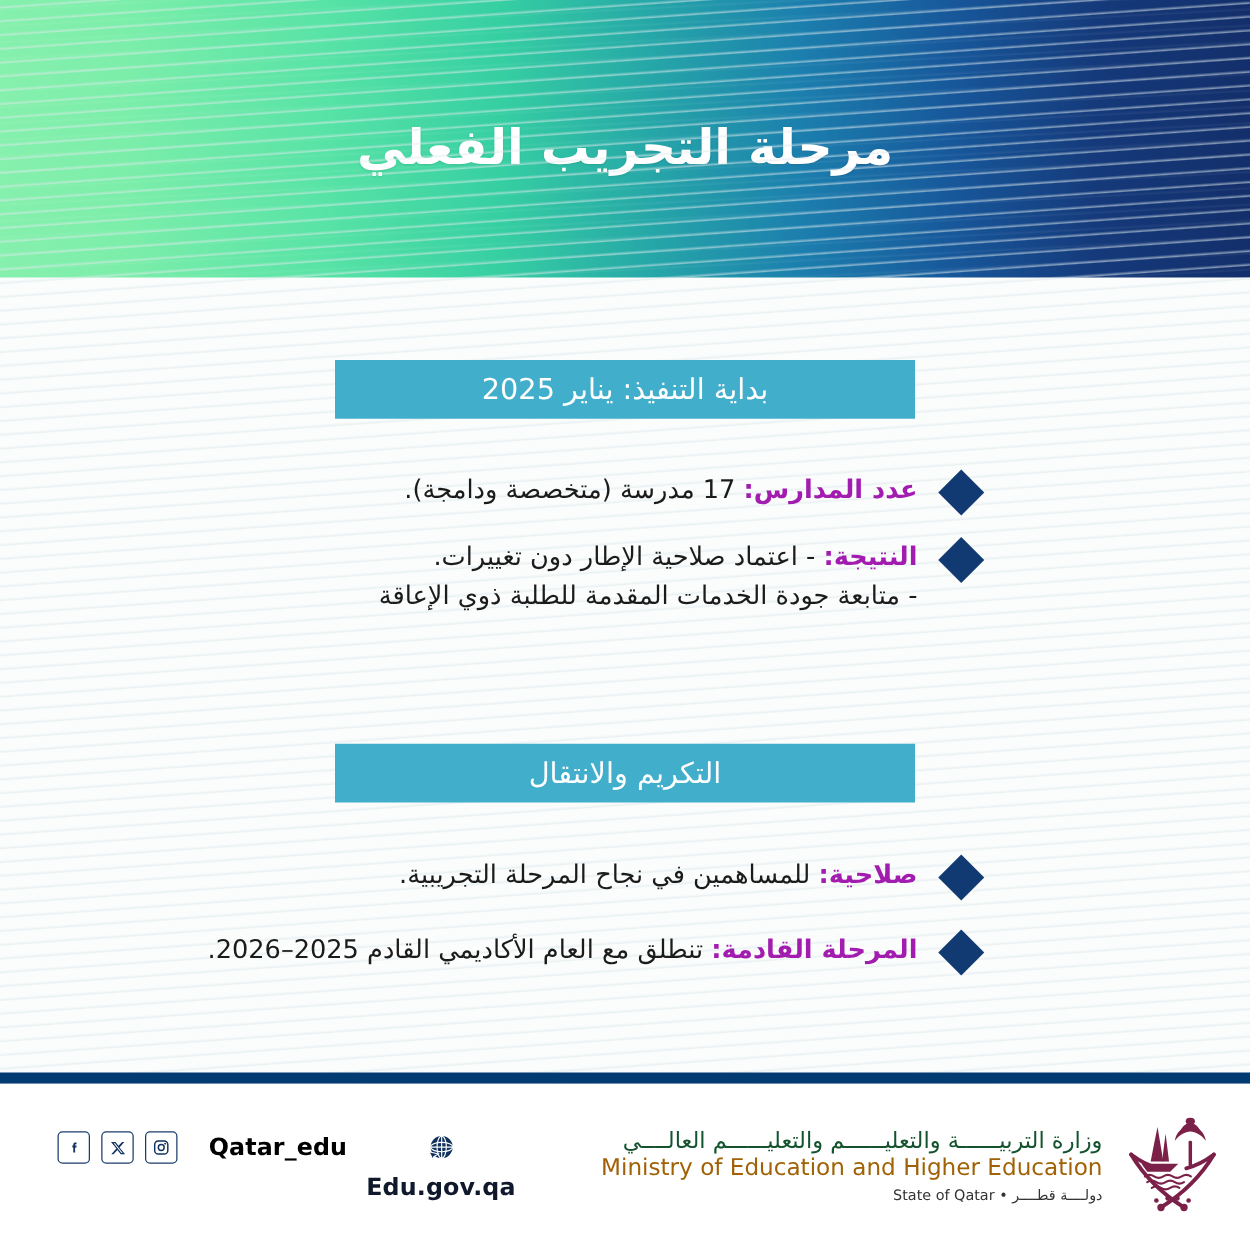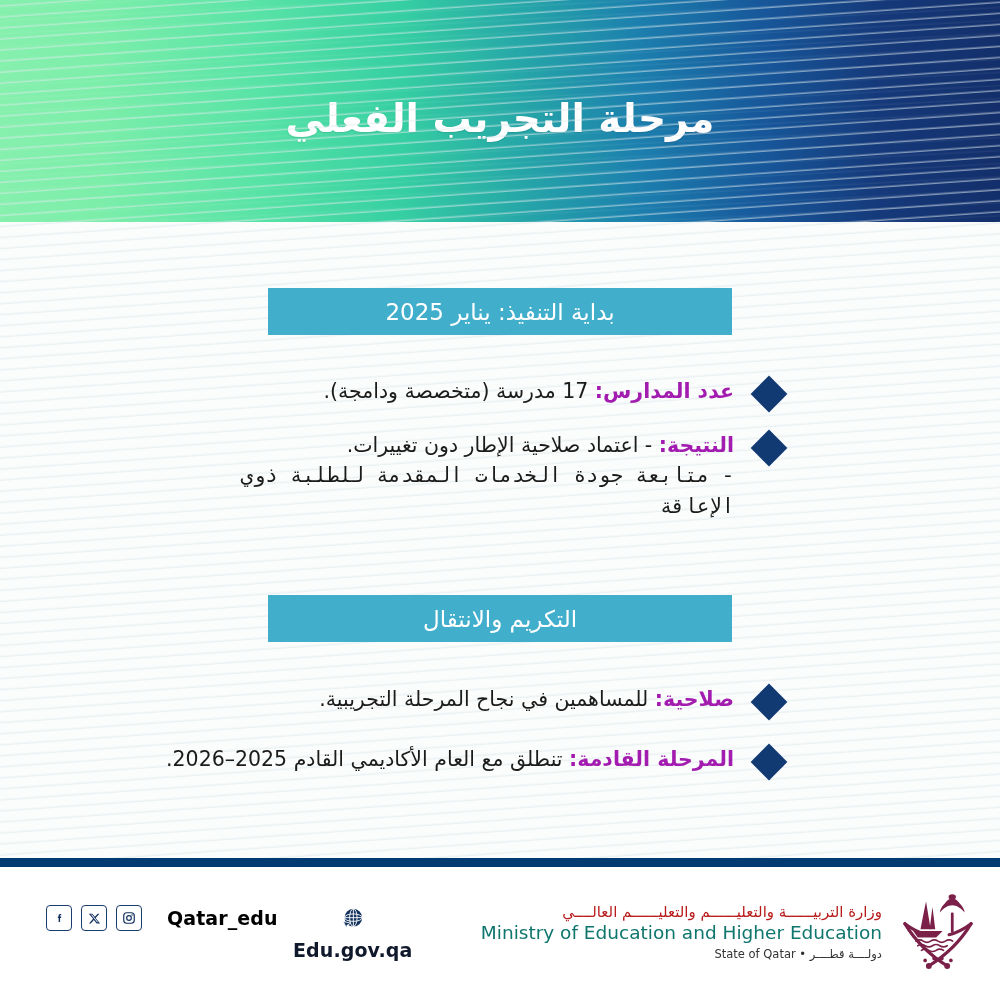--- a/index.html
+++ b/index.html
@@ -149,21 +149,20 @@
     font-size: 20.5px;
     line-height: 1.52;
   }
   .bullet-body .lbl {
     color: #a21caf;
     font-weight: bold;
   }
   .bullet-body .sub-line {
     display: block;
     text-align: right;
-    font-family: Liberation Mono, monospace;
   }
   .bullet-body .sub-line.indent2 {
     padding-left: 0;
   }
 
   
   .divider {
     position: absolute;
     left: 0; top: 858px;
     width: 1000px;
@@ -232,29 +231,29 @@
     display: flex;
     flex-direction: row;
     align-items: center;
     gap: 10px;
   }
   .ministry-text {
     text-align: right;
     direction: rtl;
   }
   .m-ar {
-    font-size: 15px;
-    color: #b91c1c;
+    font-size: 18px;
+    color: #14532d;
     line-height: 1.25;
     letter-spacing: 0.3px;
     white-space: nowrap;
   }
   .m-en {
     font-size: 18.5px;
-    color: #0f766e;
+    color: #a16207;
     line-height: 1.2;
     direction: ltr;
     text-align: right;
     white-space: nowrap;
   }
   .m-sub {
     font-size: 11.5px;
     color: #333333;
     line-height: 1.4;
     margin-top: 2px;

